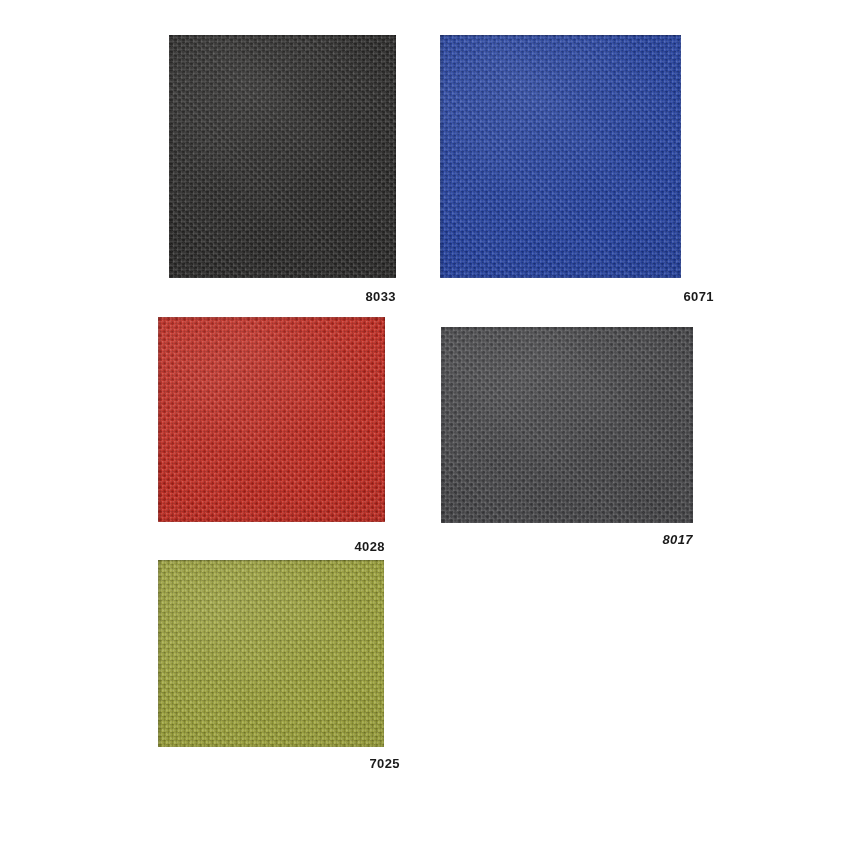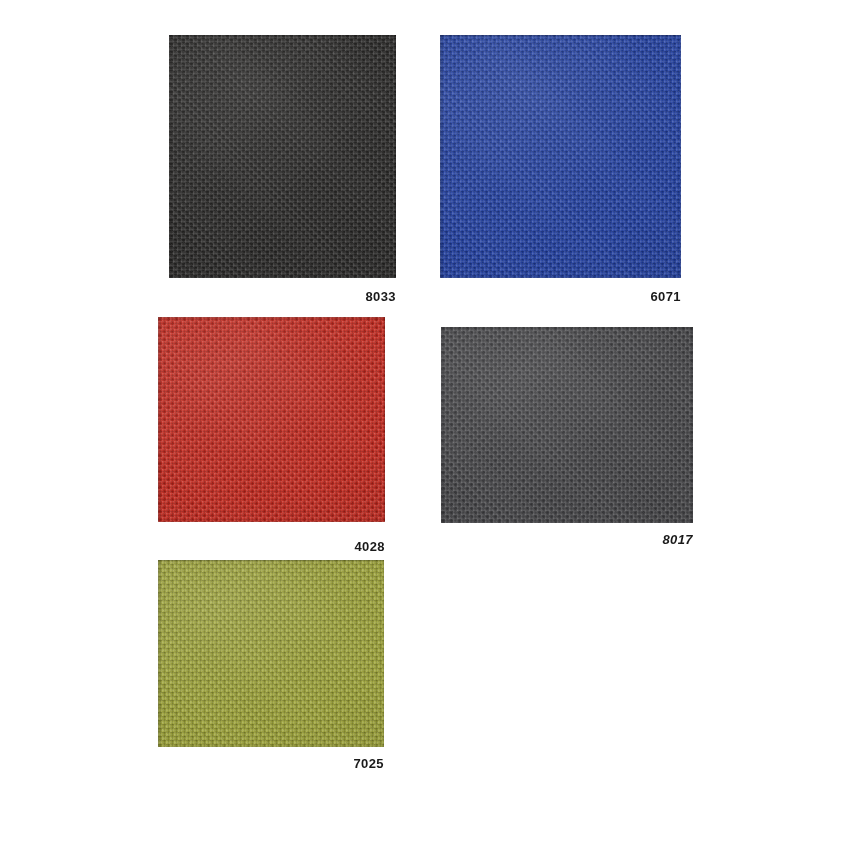--- a/index.html
+++ b/index.html
@@ -139,21 +139,21 @@
     <div class="swatch-label" style="position: absolute; left: 276px; top: 290px; width: 120px;">8033</div>
     <div class="swatch-card" style="left: 440px; top: 35px; width: 241px; height: 243px;">
       <div class="swatch-chip weave-edge" style="background: rgb(36, 66, 164);">
         <div class="weave weave-warp"></div>
         <div class="weave weave-weft"></div>
         <div class="weave weave-basket"></div>
         <div class="weave weave-slub"></div>
         <div class="weave weave-sheen"></div>
       </div>
     </div>
-    <div class="swatch-label" style="position: absolute; left: 561px; top: 290px; width: 120px;">6071</div>
+    <div class="swatch-label" style="position: absolute; left: 594px; top: 290px; width: 120px;">6071</div>
     <div class="swatch-card" style="left: 158px; top: 317px; width: 227px; height: 205px;">
       <div class="swatch-chip weave-edge" style="background: rgb(198, 42, 32);">
         <div class="weave weave-warp"></div>
         <div class="weave weave-weft"></div>
         <div class="weave weave-basket"></div>
         <div class="weave weave-slub"></div>
         <div class="weave weave-sheen"></div>
       </div>
     </div>
     <div class="swatch-label" style="position: absolute; left: 265px; top: 540px; width: 120px;">4028</div>
@@ -169,14 +169,14 @@
     <div class="swatch-label" style="position: absolute; left: 573px; top: 533px; width: 120px; font-style: italic;">8017</div>
     <div class="swatch-card" style="left: 158px; top: 560px; width: 226px; height: 187px;">
       <div class="swatch-chip weave-edge" style="background: rgb(159, 165, 58);">
         <div class="weave weave-warp"></div>
         <div class="weave weave-weft"></div>
         <div class="weave weave-basket"></div>
         <div class="weave weave-slub"></div>
         <div class="weave weave-sheen"></div>
       </div>
     </div>
-    <div class="swatch-label" style="position: absolute; left: 264px; top: 757px; width: 120px;">7025</div>
+    <div class="swatch-label" style="position: absolute; left: 280px; top: 757px; width: 120px;">7025</div>
   </div>
 
 </body></html>

